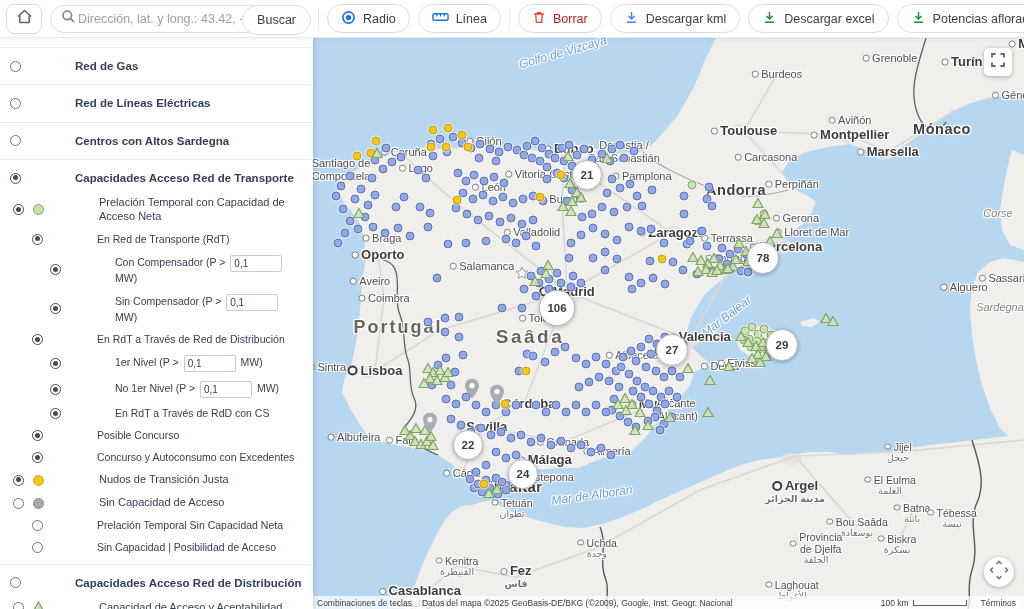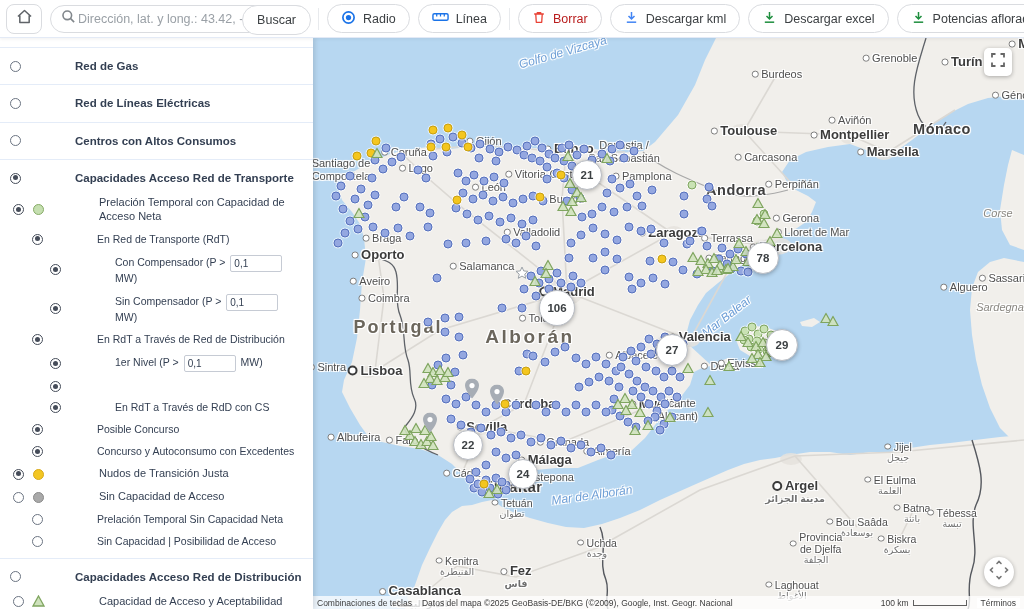--- a/index.html
+++ b/index.html
@@ -154,21 +154,21 @@
         <span class="lab">Red de Gas</span>
       </div>
       <div class="sep"></div>
       <div class="row lvl0 bold">
         <span class="radio"></span>
         <span class="lab">Red de Líneas Eléctricas</span>
       </div>
       <div class="sep"></div>
       <div class="row lvl0 bold">
         <span class="radio"></span>
-        <span class="lab">Centros con Altos Consumos</span>
+        <span class="lab">Centros con Altos Sardegna</span>
       </div>
       <div class="sep"></div>
       <div class="row lvl0 bold">
         <span class="radio on"></span>
         <span class="lab">Capacidades Acceso Red de Transporte</span>
       </div>
       <div class="row lvl1">
         <span class="radio on"></span>
         <span class="licon">
           <span class="dotg"></span>
@@ -190,20 +190,21 @@
       <div class="row lvl2">
         <span class="radio on"></span>
         <span class="lab">En RdT a Través de Red de Distribución</span>
       </div>
       <div class="row lvl3">
         <span class="radio on"></span>
         <span class="lab">1er Nivel (P &gt; <input class="mini" value="0,1" style=""> MW)</span>
       </div>
       <div class="row lvl3">
         <span class="radio on"></span>
+        <span class="lab">No 1er Nivel (P &gt; <input class="mini" value="0,1" style=""> MW)</span>
       </div>
       <div class="row lvl3">
         <span class="radio on"></span>
         <span class="lab">En RdT a Través de RdD con CS</span>
       </div>
       <div class="row lvl2">
         <span class="radio on"></span>
         <span class="lab">Posible Concurso</span>
       </div>
       <div class="row lvl2">
@@ -305,21 +306,21 @@
       <path stroke="#55585e" stroke-width="1.4" d="M972,440 C980,465 986,485 976,505 C968,525 980,548 972,570 C966,588 972,600 968,609"></path>
     </g>
   </svg>
 
   <div id="labels-layer">
       <div class="mlabel water" style="left: 250px; top: 15px; transform: translate(-50%, -50%) rotate(-16deg);"><span class="lrow"><span>Golfo de Vizcaya</span></span></div>
       <div class="mlabel water" style="left: 414px; top: 279px; transform: translate(-50%, -50%) rotate(-38deg);"><span class="lrow"><span>Mar Balear</span></span></div>
       <div class="mlabel water" style="left: 279px; top: 458px; transform: translate(-50%, -50%) rotate(-8deg);"><span class="lrow"><span>Mar de Alborán</span></span></div>
       <div class="mlabel island" style="left: 685px; top: 175px; transform: translate(-50%, -50%);"><span class="lrow"><span>Corse</span></span></div>
       <div class="mlabel island" style="left: 687px; top: 269px; transform: translate(-50%, -50%);"><span class="lrow"><span>Sardegna</span></span></div>
-      <div class="mlabel country" style="left: 217px; top: 299px; transform: translate(-50%, -50%);"><span class="lrow"><span>Alborán</span></span></div>
+      <div class="mlabel country" style="left: 217px; top: 299px; transform: translate(-50%, -50%);"><span class="lrow"><span>Saâda</span></span></div>
       <div class="mlabel country2" style="left: 85px; top: 289px; transform: translate(-50%, -50%);"><span class="lrow"><span>Portugal</span></span></div>
       <div class="mlabel country3" style="left: 423px; top: 152px; transform: translate(-50%, -50%);"><span class="lrow"><span>Andorra</span></span></div>
       <div class="mlabel country3" style="left: 629px; top: 91px; transform: translate(-50%, -50%);"><span class="lrow"><span>Mónaco</span></span></div>
       <div class="mlabel country3" style="left: 197px; top: 449px; transform: translate(-50%, -50%);"><span class="lrow"><span>Gibraltar</span></span></div>
       <div class="mlabel big" style="left: 256px; top: 111px; transform: translate(-50%, -50%);"><span class="lrow"><span class="odot"></span><span>Bilbao</span></span></div>
       <div class="mlabel big" style="left: 359px; top: 195px; transform: translate(-50%, -50%);"><span class="lrow"><span class="odot"></span><span>Zaragoza</span></span></div>
       <div class="mlabel big" style="left: 473px; top: 209px; transform: translate(-50%, -50%);"><span class="lrow"><span class="odot"></span><span>Barcelona</span></span></div>
       <div class="mlabel big" style="left: 254px; top: 254px; transform: translate(-50%, -50%);"><span class="lrow"><span class="capdot"></span><span>Madrid</span></span></div>
       <div class="mlabel big" style="left: 387px; top: 299px; transform: translate(-50%, -50%);"><span class="lrow"><span class="odot"></span><span>Valencia</span></span></div>
       <div class="mlabel big" style="left: 169px; top: 389px; transform: translate(-50%, -50%);"><span class="lrow"><span class="odot"></span><span>Sevilla</span></span></div>

